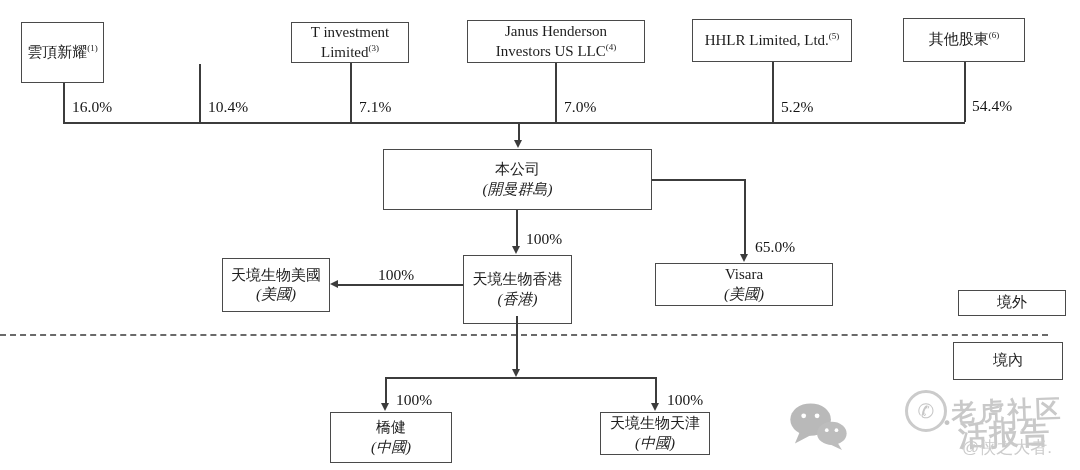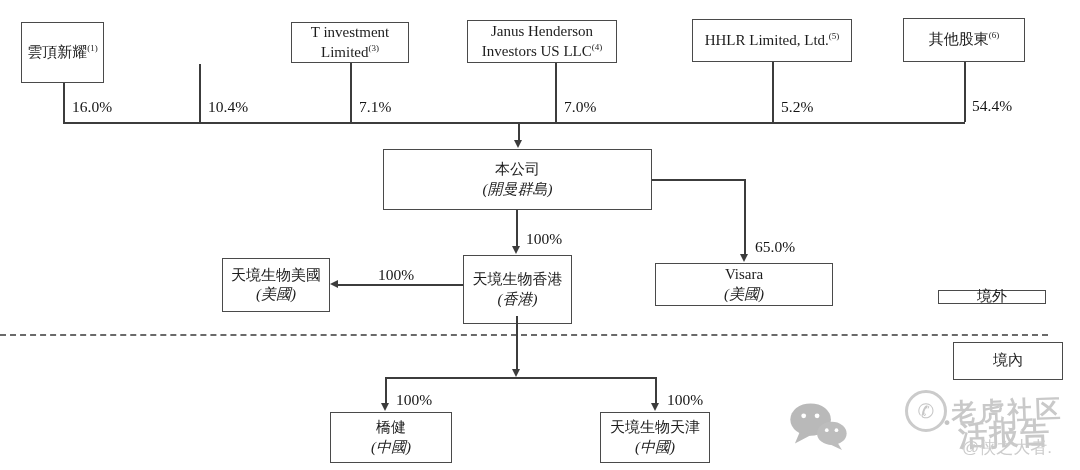--- a/index.html
+++ b/index.html
@@ -53,21 +53,21 @@
 <body>
 
 <div id="canvas">
 
   <div class="box" style="left:21px;top:22px;width:83px;height:61px">
     <div><span>雲頂新耀</span><sup>(1)</sup></div>
   </div>
   <div class="box" style="left:291px;top:22px;width:118px;height:41px;padding:18px 6px">
     <div><span>T investment Limited</span><sup>(3)</sup></div>
   </div>
-  <div class="box" style="left:467px;top:20px;width:150px;height:43px;padding:2px 8px">
+  <div class="box" style="left:467px;top:20px;width:178px;height:43px;padding:2px 8px">
     <div><span>Janus Henderson Investors US LLC</span><sup>(4)</sup></div>
   </div>
   <div class="box" style="left:692px;top:19px;width:160px;height:43px">
     <div><span>HHLR Limited, Ltd.</span><sup>(5)</sup></div>
   </div>
   <div class="box" style="left:903px;top:18px;width:122px;height:44px">
     <div><span>其他股東</span><sup>(6)</sup></div>
   </div>
 
   <div class="vline" style="left:63px;top:83px;height:39px"></div>
@@ -113,21 +113,21 @@
   <div class="box" style="left:655px;top:263px;width:178px;height:43px">
     <div>Visara</div>
     <div class="jur">(美國)</div>
   </div>
 
   <div class="hline" style="left:337px;top:284px;width:126px"></div>
   <div class="arrow-left" style="left:330px;top:280px"></div>
   <div class="pct" style="left:378px;top:266px">100%</div>
 
   <div class="dashline" style="left:0;top:334px;width:1048px"></div>
-  <div class="box" style="left:938px;top:290px;width:108px;height:14px">
+  <div class="box" style="left:958px;top:290px;width:108px;height:26px">
     <div>境外</div>
   </div>
   <div class="box" style="left:953px;top:342px;width:110px;height:38px">
     <div>境內</div>
   </div>
 
   <div class="vline" style="left:516px;top:316px;height:54px"></div>
   <div class="arrow-down" style="left:512px;top:369px"></div>
   <div class="hline" style="left:385px;top:377px;width:272px"></div>
 
@@ -136,21 +136,21 @@
   <div class="pct" style="left:396px;top:391px">100%</div>
 
   <div class="vline" style="left:655px;top:377px;height:27px"></div>
   <div class="arrow-down" style="left:651px;top:403px"></div>
   <div class="pct" style="left:667px;top:391px">100%</div>
 
   <div class="box" style="left:330px;top:412px;width:122px;height:51px">
     <div>橋健</div>
     <div class="jur">(中國)</div>
   </div>
-  <div class="box" style="left:600px;top:412px;width:110px;height:51px">
+  <div class="box" style="left:600px;top:412px;width:110px;height:43px">
     <div>天境生物天津</div>
     <div class="jur">(中國)</div>
   </div>
 
   <div style="position:absolute;left:788px;top:402px;width:60px;height:48px">
     <svg width="60" height="48" viewBox="0 0 64 52">
       <ellipse cx="24" cy="19" rx="22" ry="17.5" fill="#b9b9b9"></ellipse>
       <polygon points="12,33 7,45 26,35" fill="#b9b9b9"></polygon>
       <circle cx="16.5" cy="15" r="2.6" fill="#ffffff"></circle>
       <circle cx="31" cy="15" r="2.6" fill="#ffffff"></circle>

